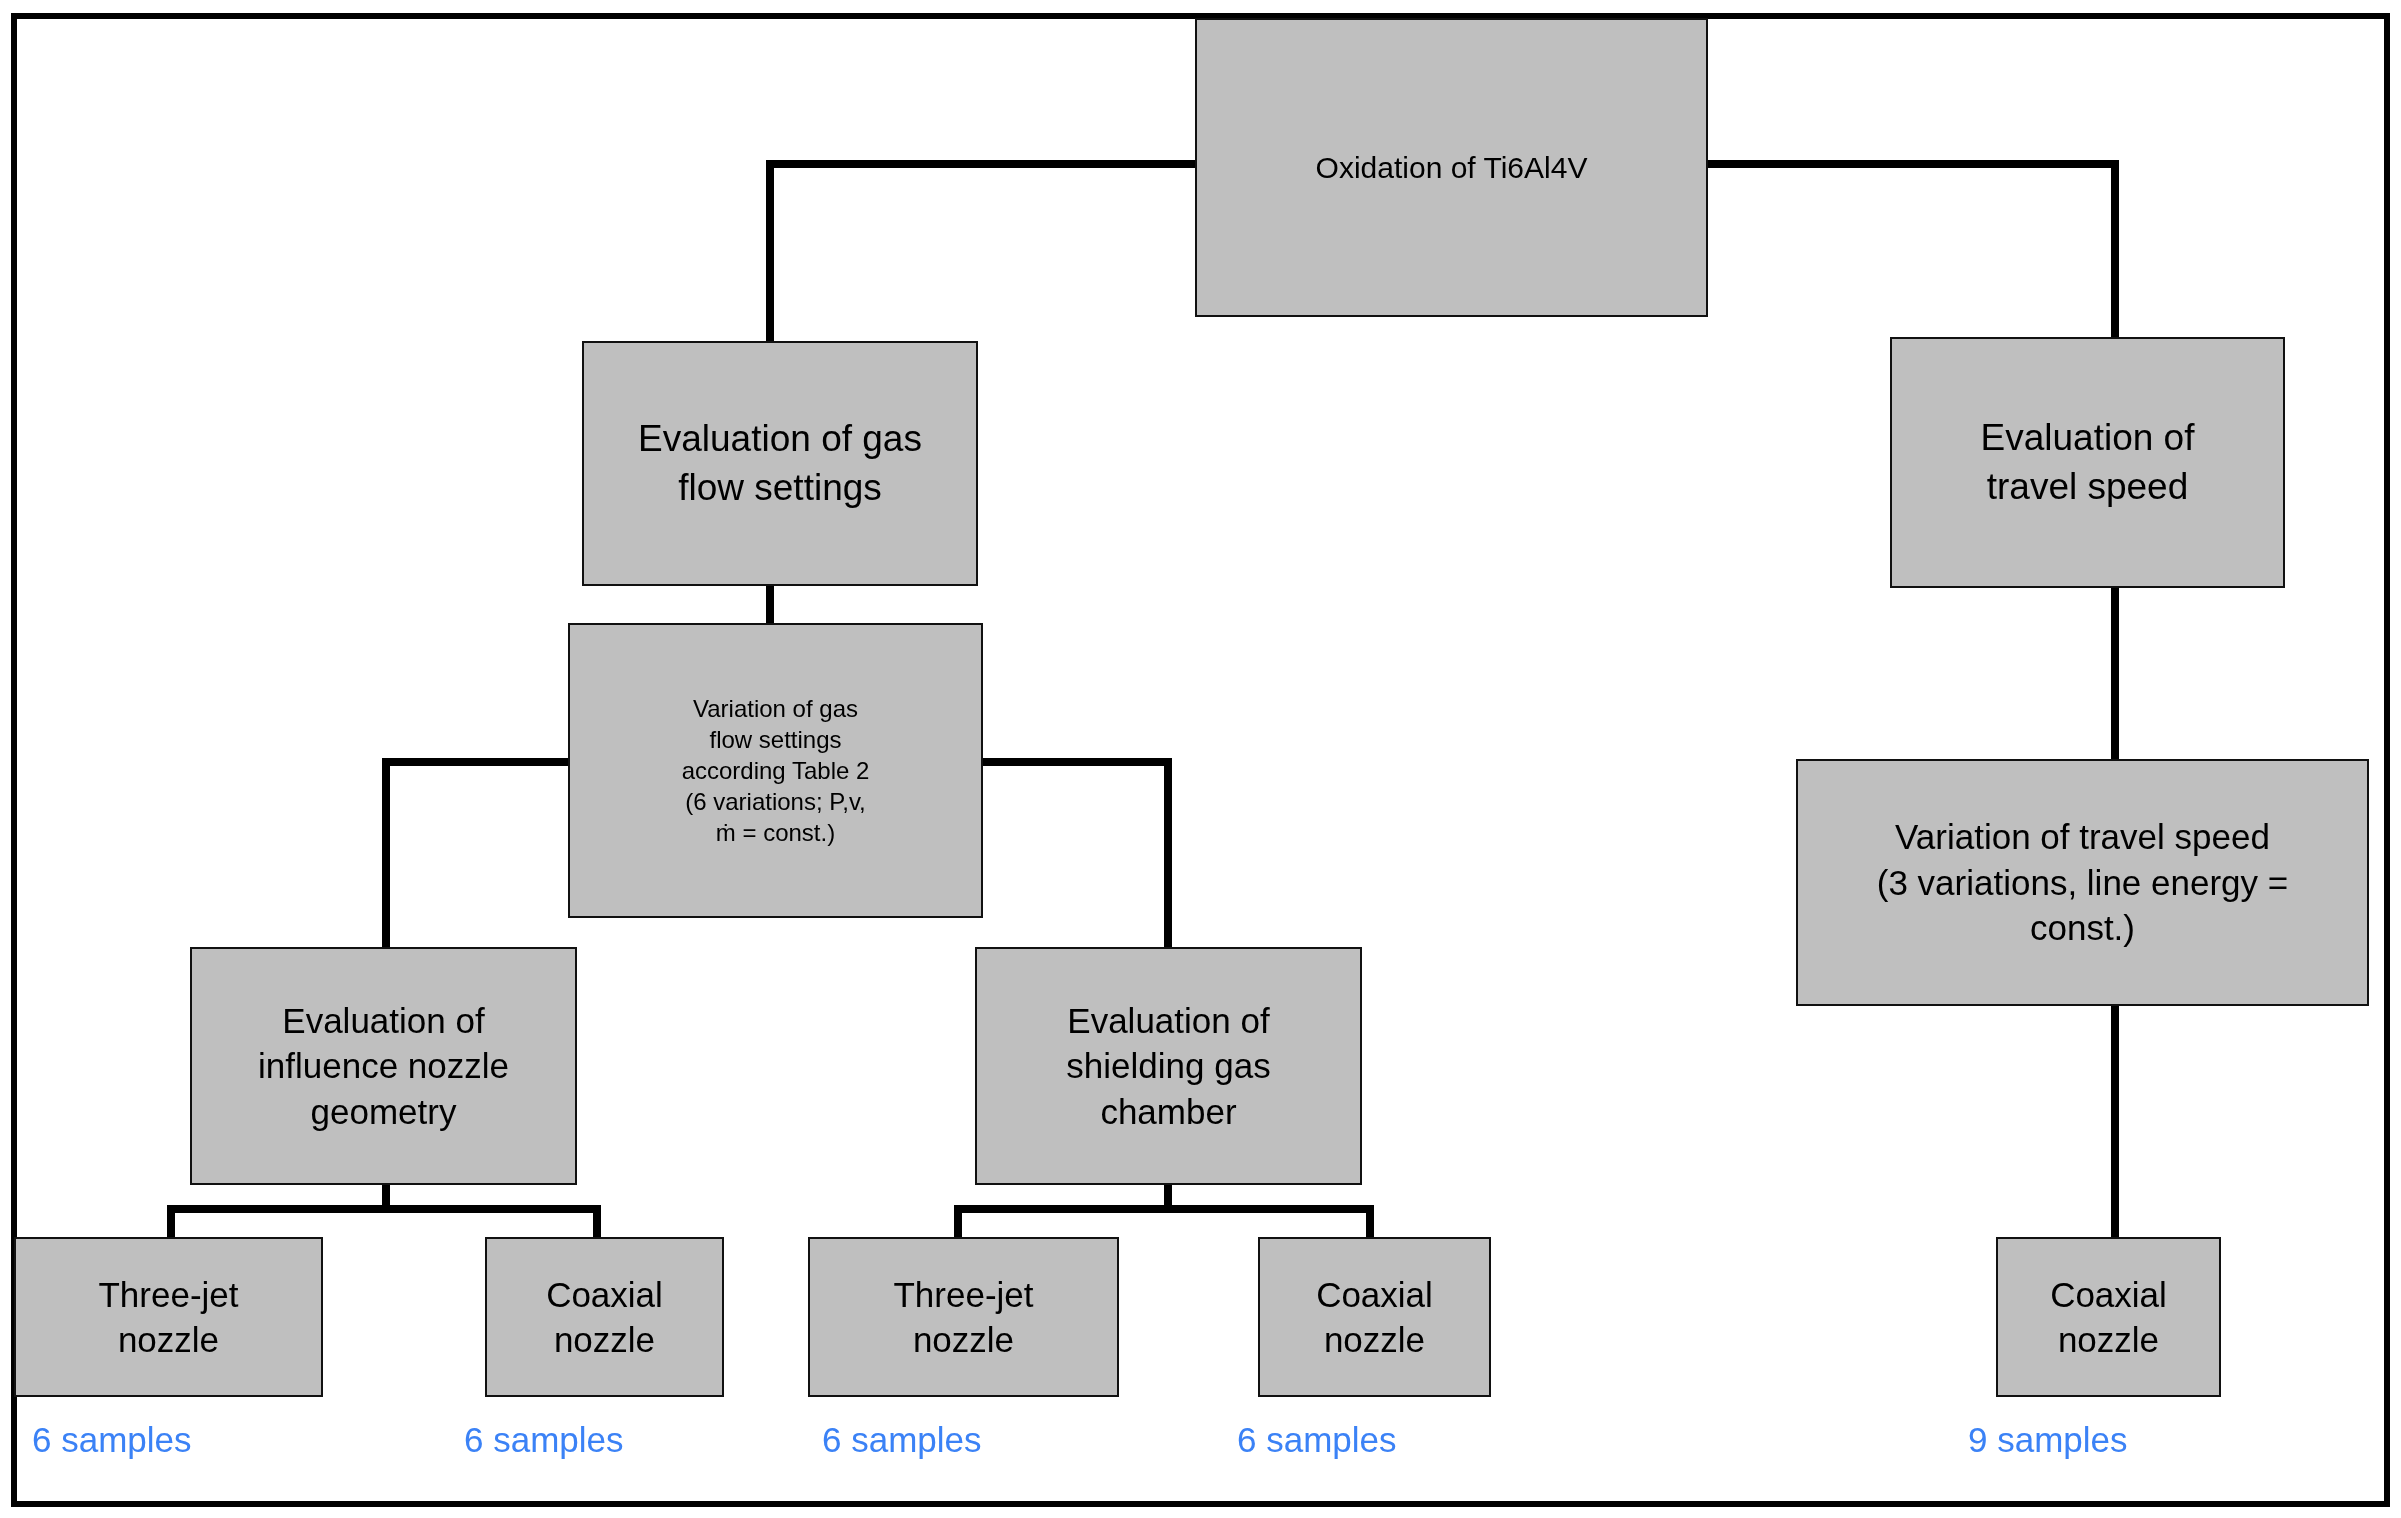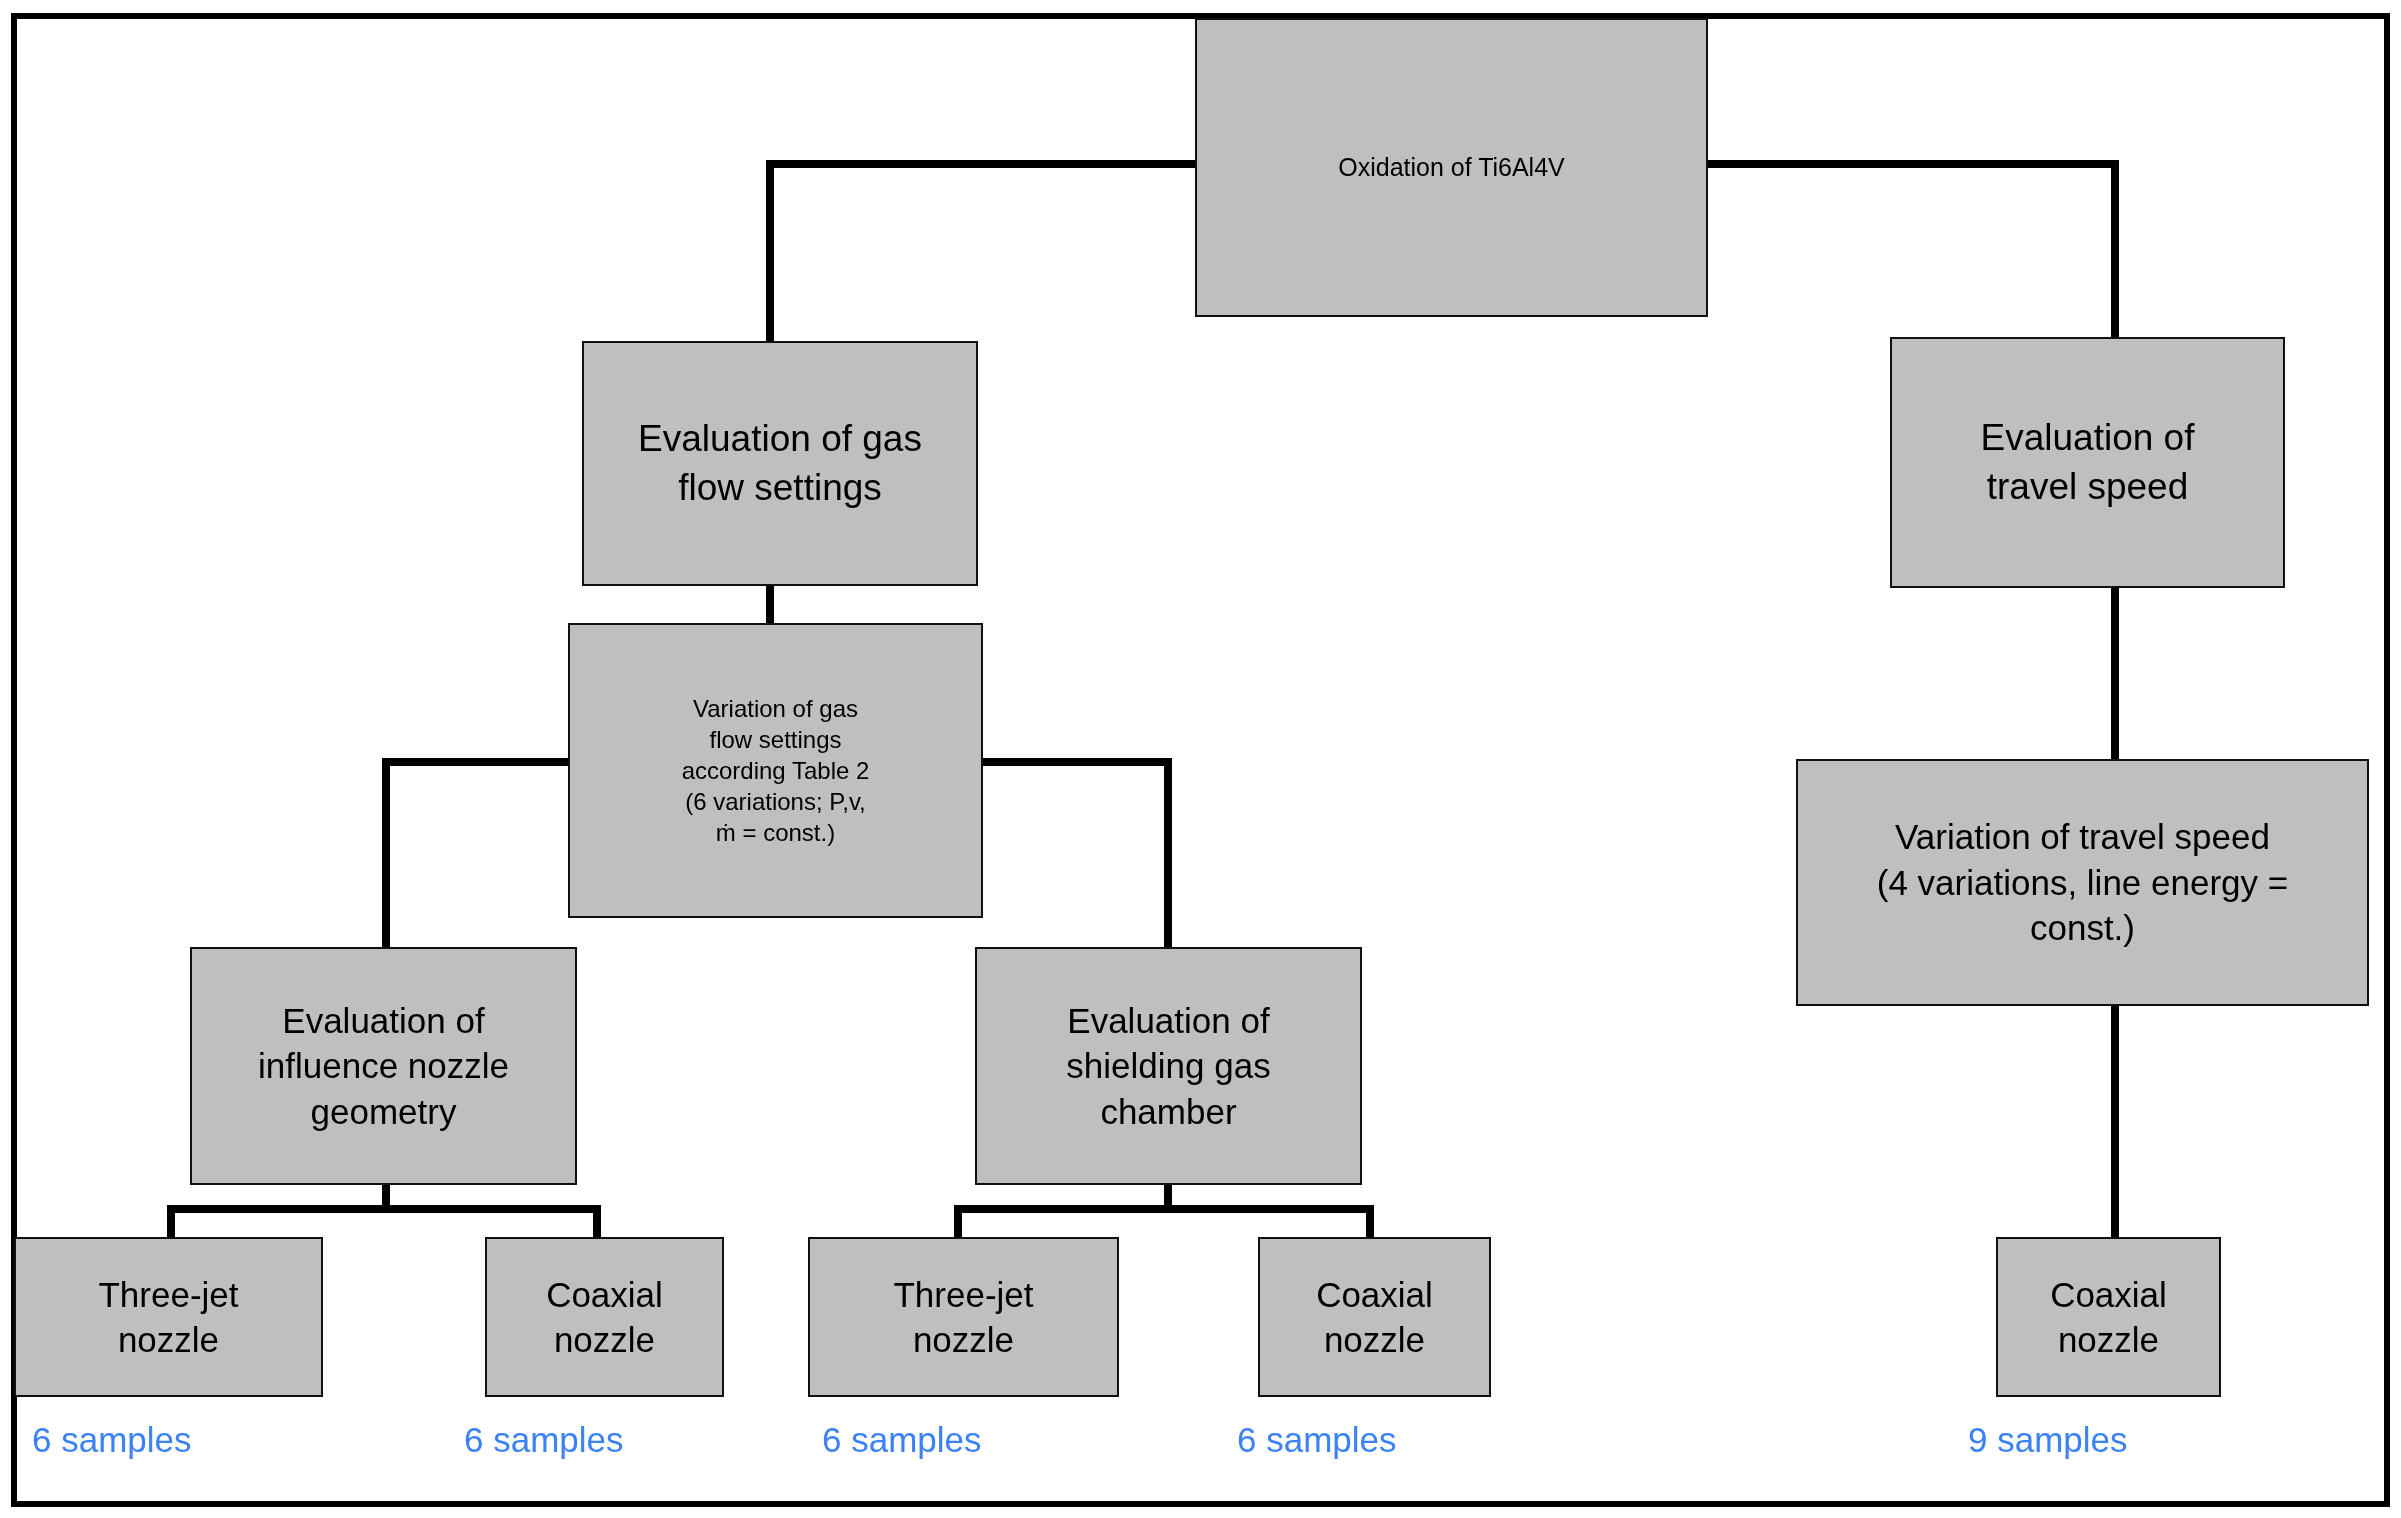--- a/index.html
+++ b/index.html
@@ -91,21 +91,21 @@
 
   <div class="conn" style="left:1164px; top:1181px; width:7.7px; height:29.5px;"></div>
   <div class="conn" style="left:954px; top:1205px; width:420px; height:7.7px;"></div>
   <div class="conn" style="left:954px; top:1205px; width:7.7px; height:39px;"></div>
   <div class="conn" style="left:1366px; top:1205px; width:7.7px; height:39px;"></div>
 
   <div class="conn" style="left:2111px; top:583px; width:7.7px; height:179px;"></div>
 
   <div class="conn" style="left:2111px; top:1006px; width:7.7px; height:239px;"></div>
 
-  <div class="node" style="left:1195px; top:17.6px; width:513px; height:299px; font-size:25px;">
+  <div class="node" style="left:1195px; top:17.6px; width:513px; height:299px; font-size:30px;">
     <span class="node-text">Oxidation of Ti6Al4V</span>
   </div>
 
   <div class="node" style="left:582px; top:341px; width:396px; height:245px; font-size:37px;">
     <span class="node-text">Evaluation of gas
 flow settings</span>
   </div>
 
   <div class="node" style="left:568px; top:623px; width:415px; height:295px; font-size:24px;">
     <span class="node-text">Variation of gas
@@ -127,21 +127,21 @@
 chamber</span>
   </div>
 
   <div class="node" style="left:1890px; top:337px; width:395px; height:251px; font-size:37px;">
     <span class="node-text">Evaluation of
 travel speed</span>
   </div>
 
   <div class="node" style="left:1796px; top:759px; width:573px; height:247px; font-size:35px;">
     <span class="node-text">Variation of travel speed
-(4 variations, line energy =
+(3 variations, line energy =
 const.)</span>
   </div>
 
   <div class="node" style="left:14px; top:1237px; width:309px; height:160px; font-size:35px;">
     <span class="node-text">Three-jet
 nozzle</span>
   </div>
 
   <div class="node" style="left:485px; top:1237px; width:239px; height:160px; font-size:35px;">
     <span class="node-text">Coaxial

